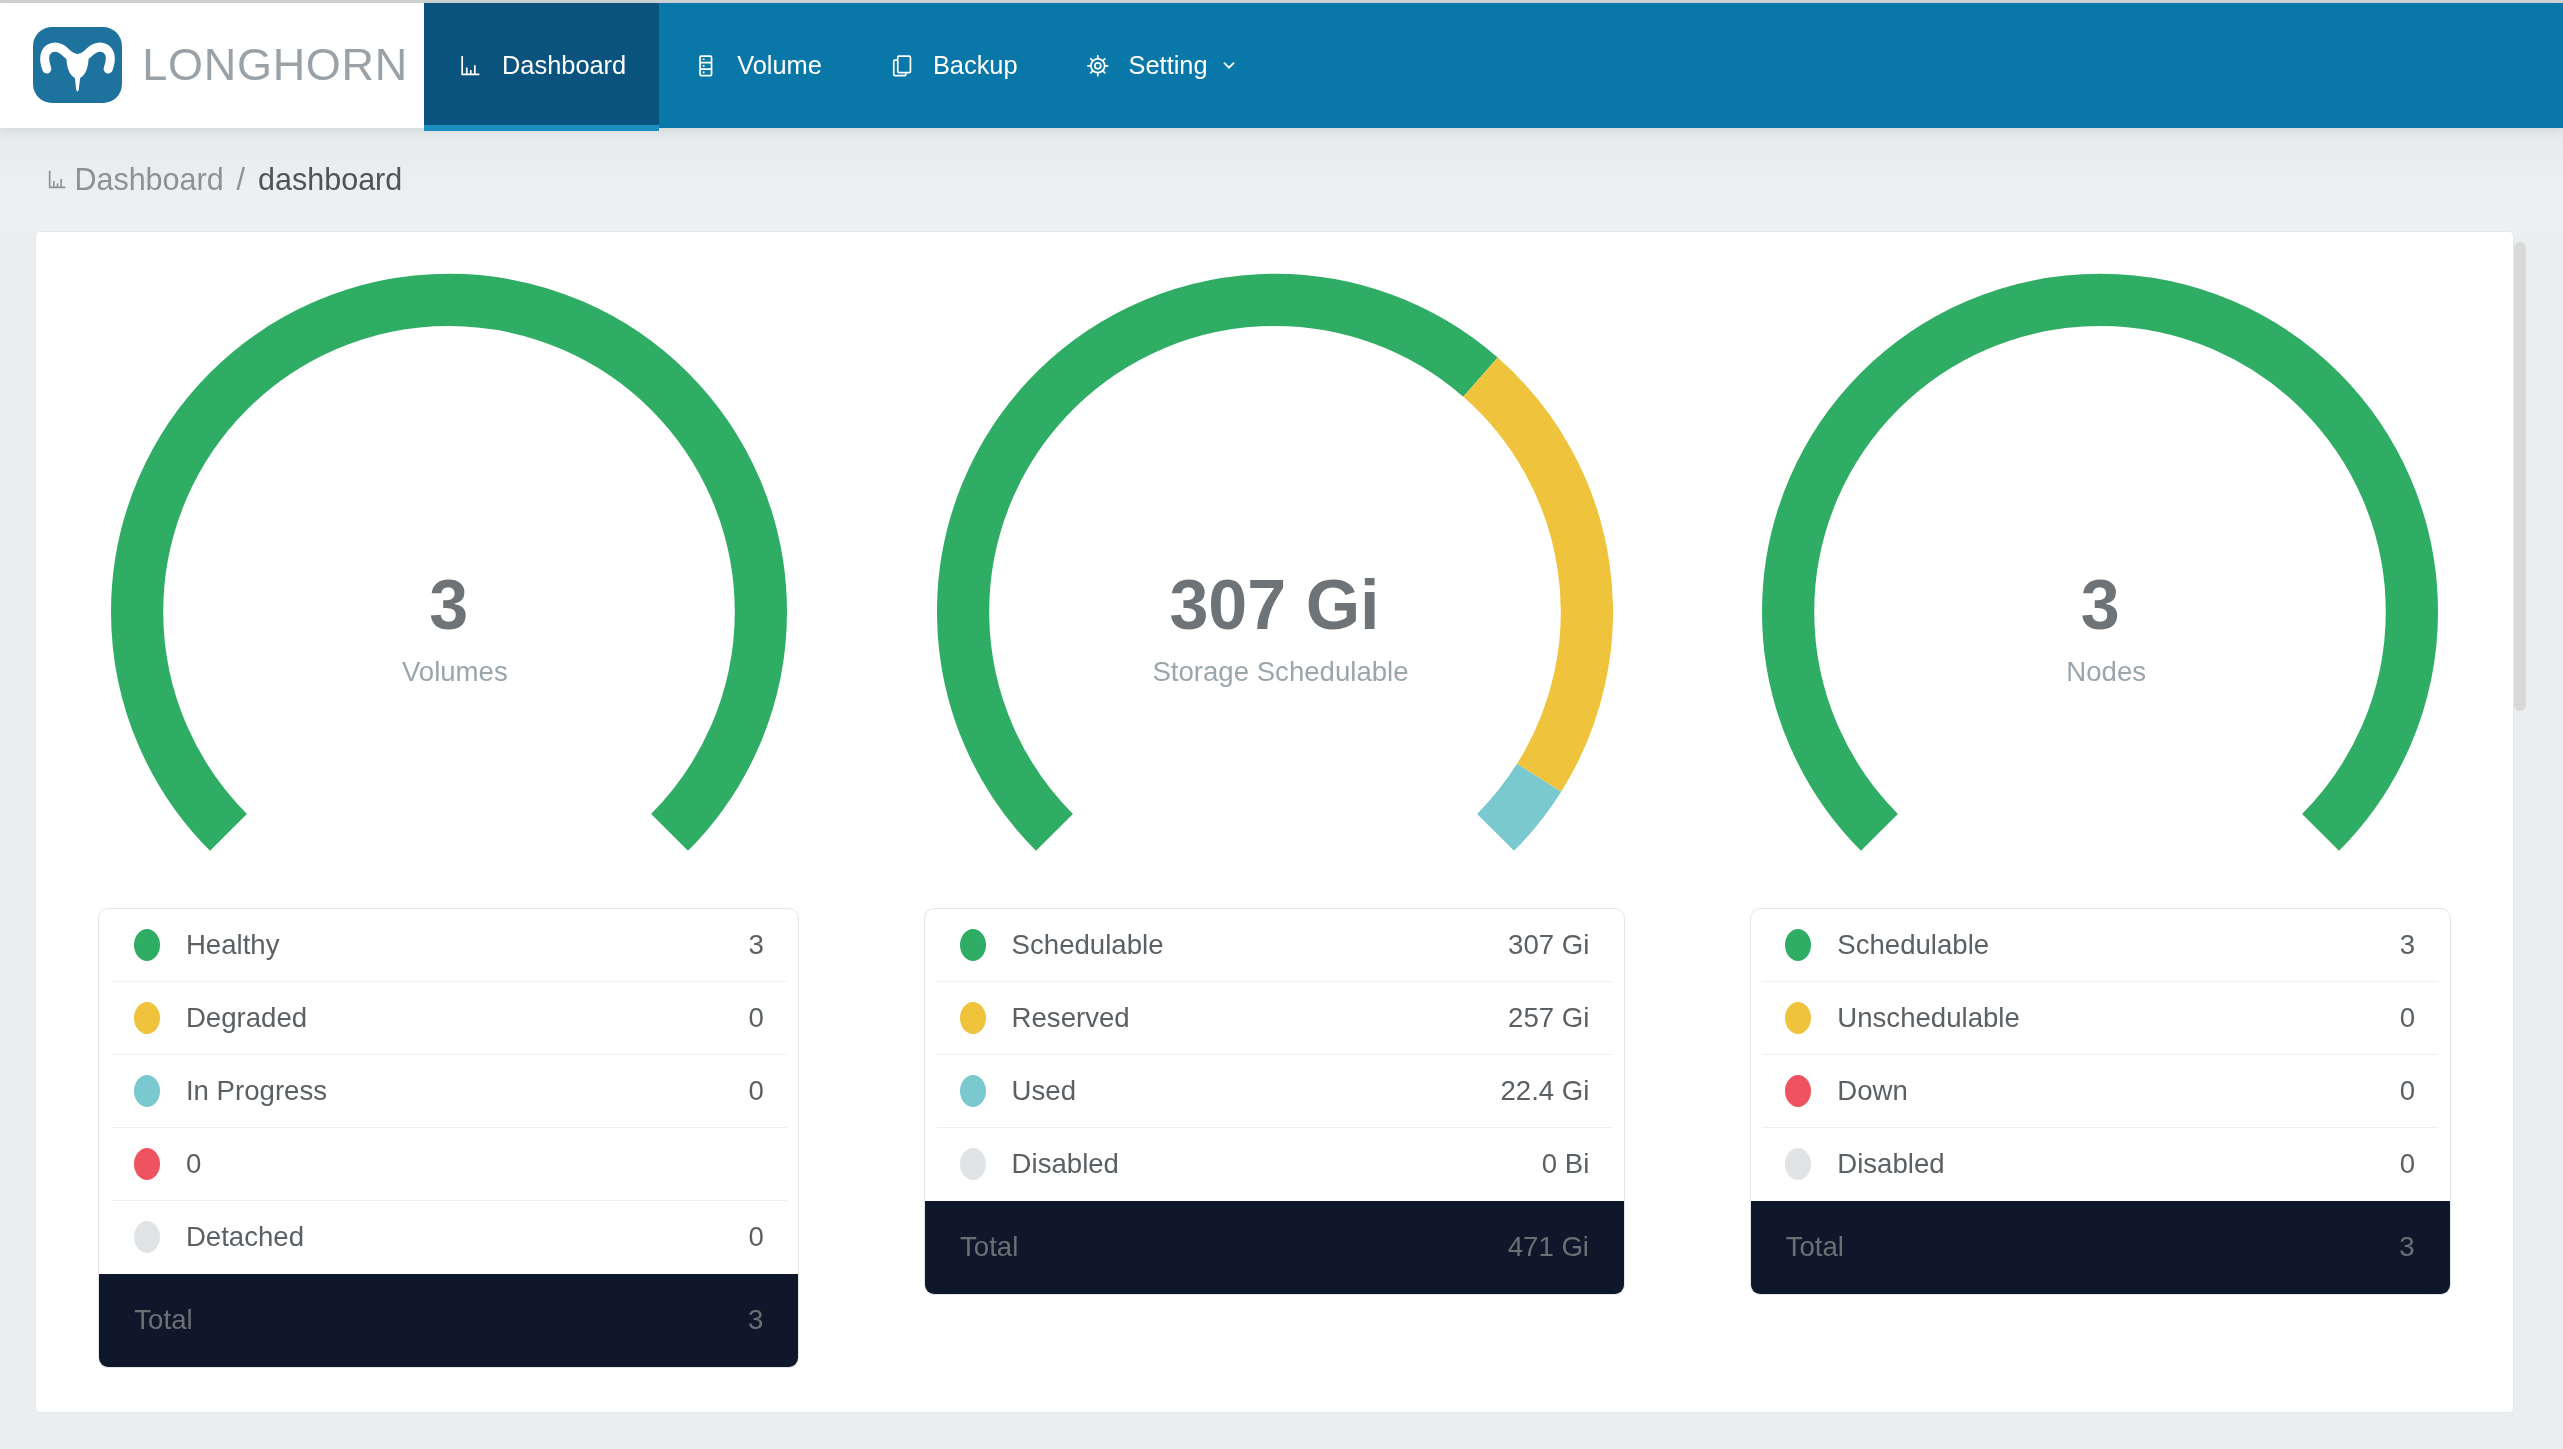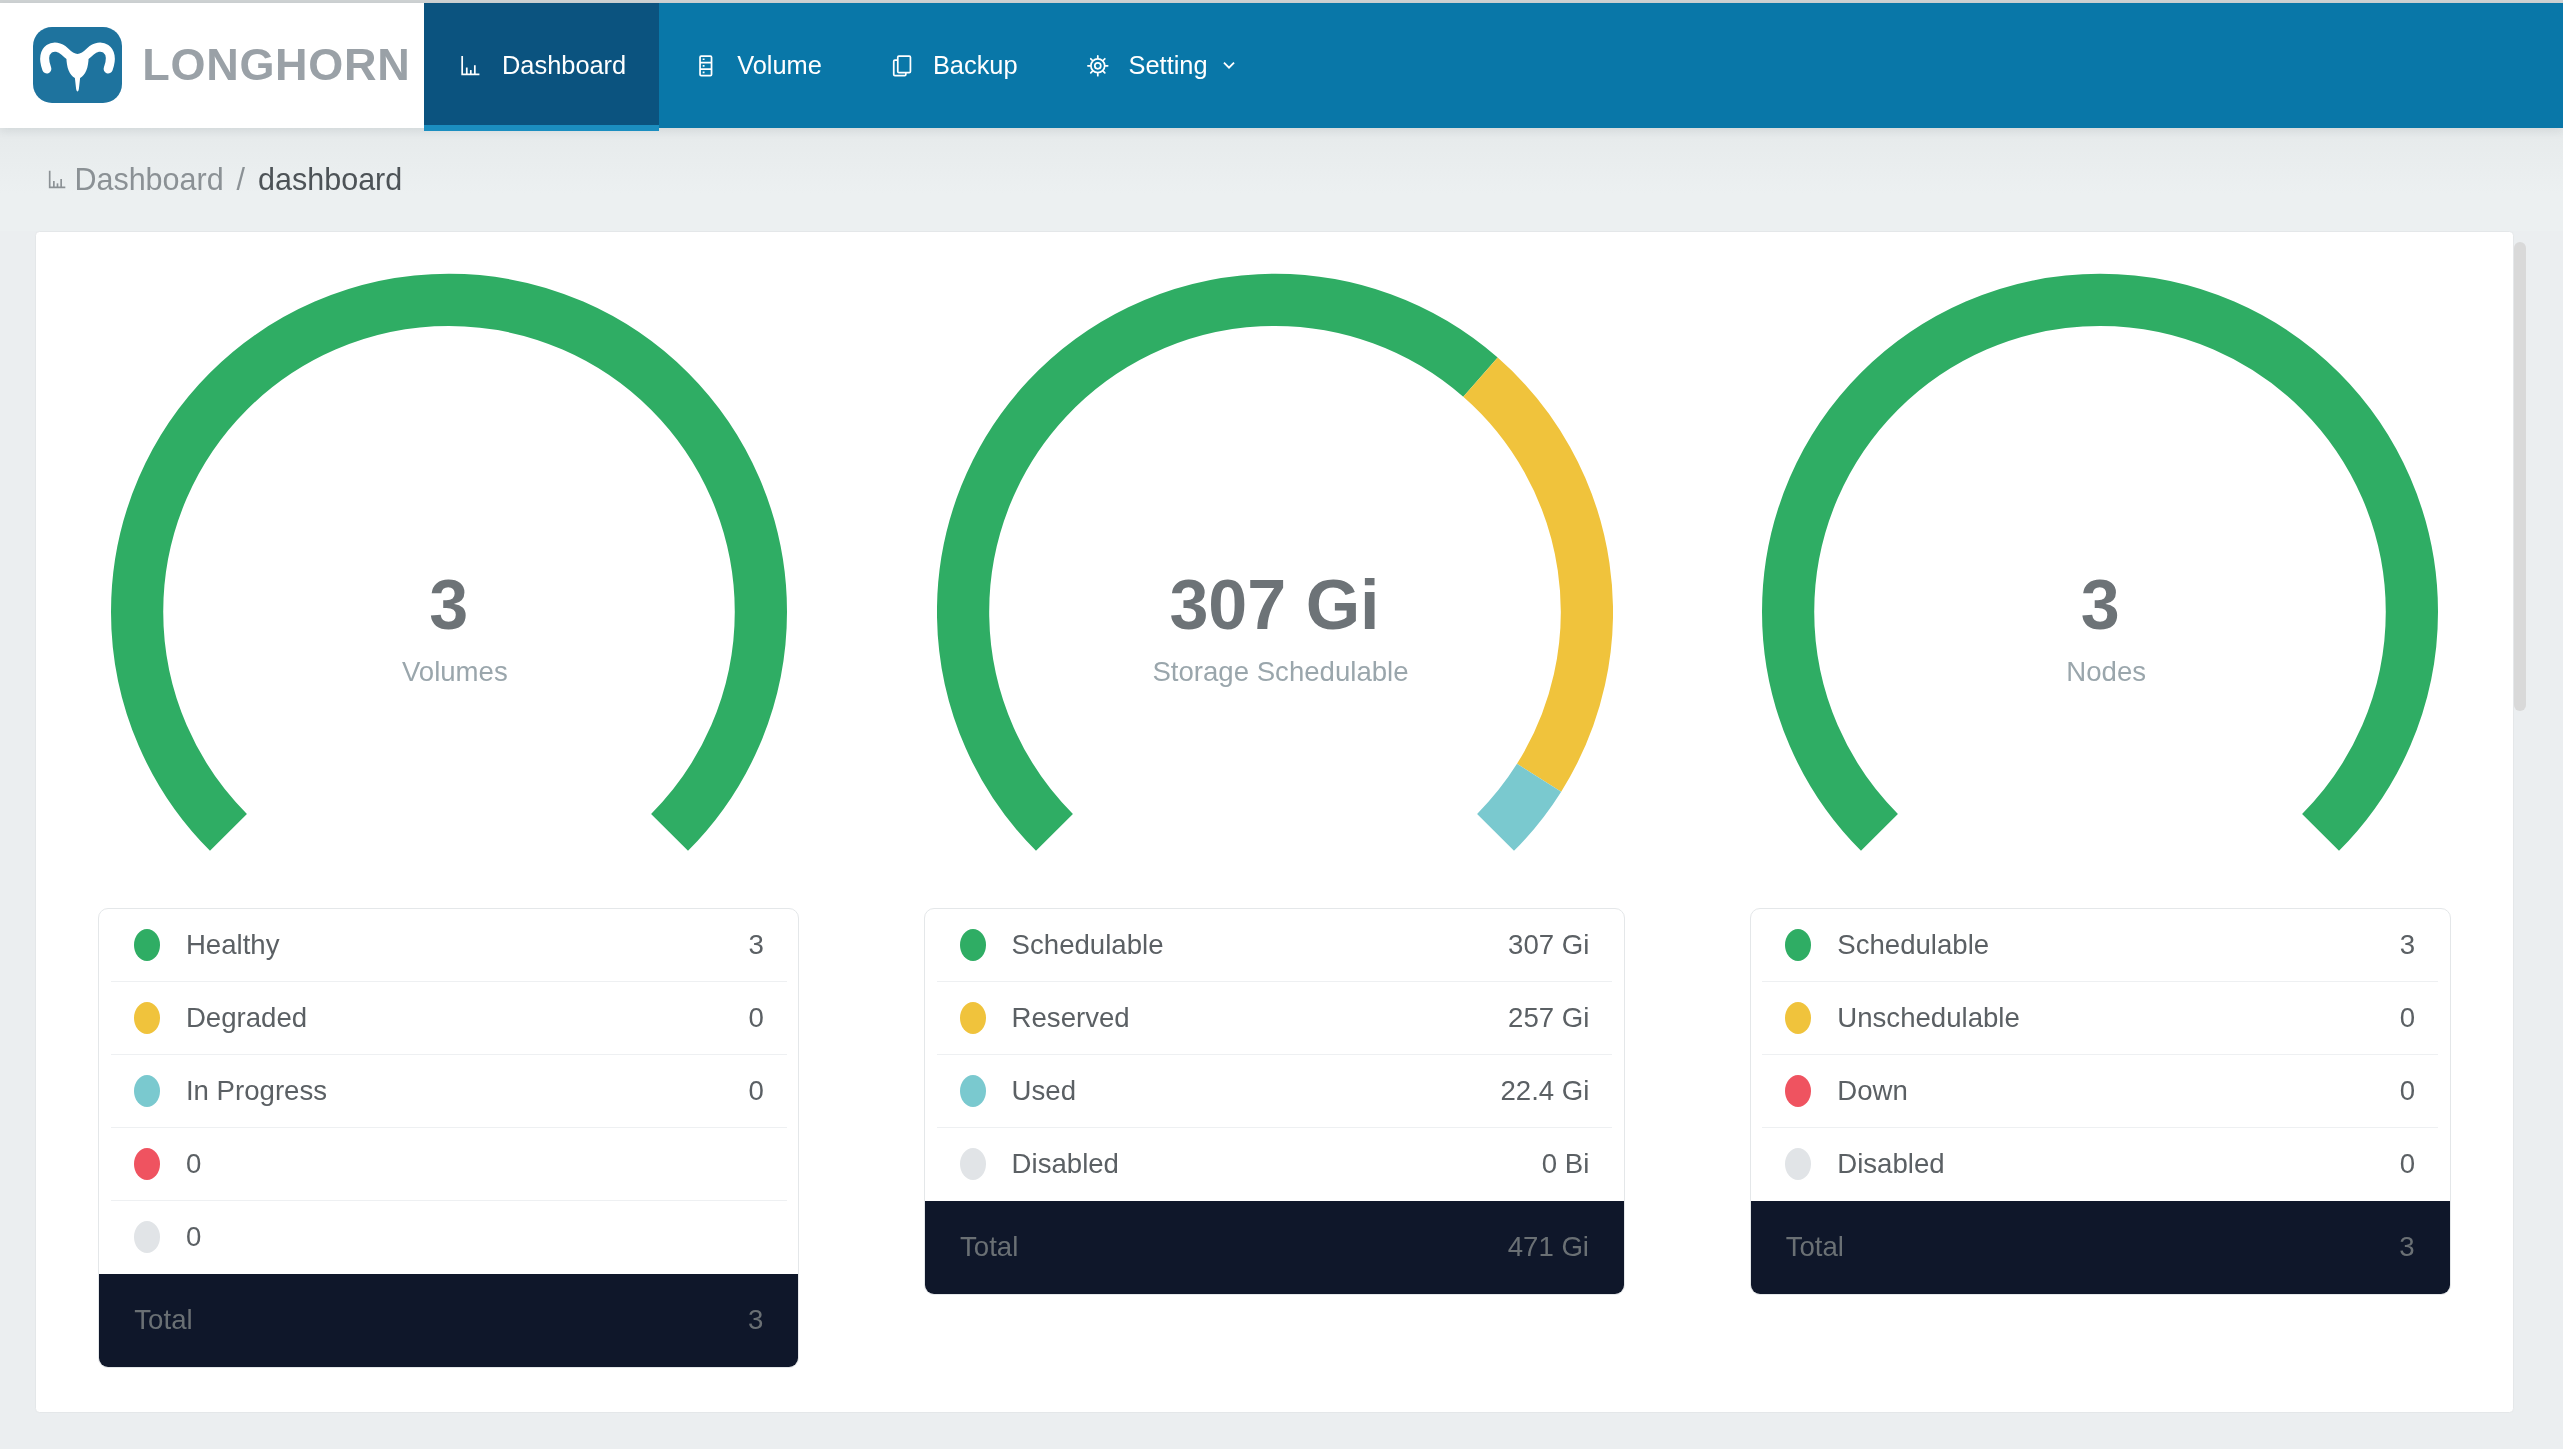--- a/index.html
+++ b/index.html
@@ -7,21 +7,21 @@
   body { font-family:"Liberation Sans", sans-serif; background:#ebeef0; position:relative; }
 
   
   .top-strip { height:2.9px; width:100%; background:#ced2d3; }
 
   
   .header { height:125px; display:flex; background:#0977a8; box-shadow:0 4.4px 8.7px rgba(40,60,70,.10); position:relative; z-index:5; }
   .brand { width:424px; background:#ffffff; display:flex; align-items:center; padding-left:33px; flex:none; }
   .brand-logo { width:89px; height:76px; border-radius:19px; background:#1e739e; display:flex; align-items:center; justify-content:center; flex:none; }
   .brand-logo svg { width:81px; height:68px; }
-  .brand-name { margin-left:20.3px; font-size:45px; font-weight:bold; color:#9aa1a7; letter-spacing:0.7px; }
+  .brand-name { margin-left:20.3px; font-size:45px; font-weight:normal; color:#9aa1a7; letter-spacing:0.7px; }
   .nav { display:flex; flex:1; }
   .nav-item { display:flex; align-items:center; padding:0 33px; color:#fff; font-size:25.4px; cursor:pointer; position:relative; }
   .nav-item .nav-icon { width:27.6px; height:27.6px; margin-right:17.4px; display:flex; }
   .nav-item .nav-icon svg { width:100%; height:100%; stroke:#fff; fill:none; stroke-width:1.5; }
   .nav-item.active { background:#0b537f; }
   .nav-item.active::after { content:""; position:absolute; left:0; right:0; bottom:-2.9px; height:5.8px; background:#1b8ec0; }
   .chevron { width:22px; height:22px; margin-left:10.2px; display:flex; }
   .chevron svg { width:100%; height:100%; stroke:#fff; fill:none; stroke-width:2; }
 
   
@@ -165,20 +165,21 @@
               <span class="legend-dot" style="background:#7ac9cf"></span>
               <span class="legend-label">In Progress</span>
               <span class="legend-value">0</span>
             </div>
             <div class="legend-row">
               <span class="legend-dot" style="background:#ef5360"></span>
               <span class="legend-value">0</span>
             </div>
             <div class="legend-row">
               <span class="legend-dot" style="background:#e1e4e7"></span>
+              <span class="legend-label">Detached</span>
               <span class="legend-value">0</span>
             </div>
           </div>
           <div class="legend-footer">
             <span>Total</span>
             <span>3</span>
           </div>
         </div>
       </div>
       <div class="chart-col">

